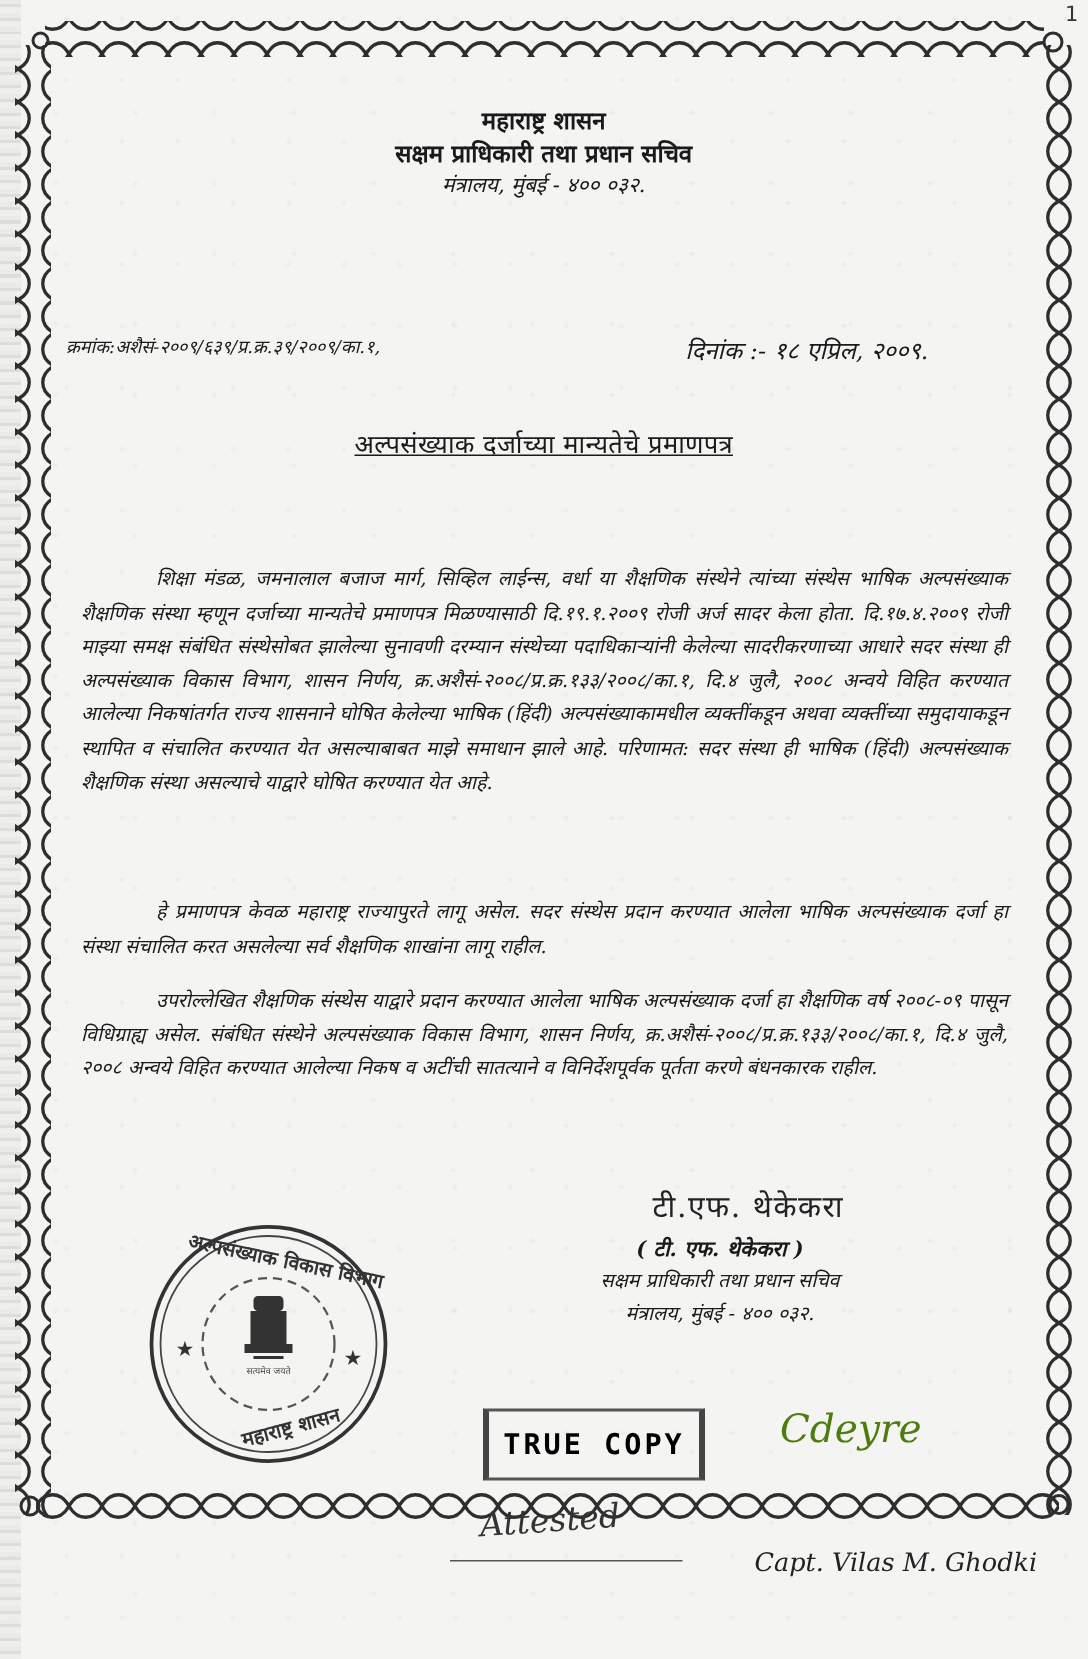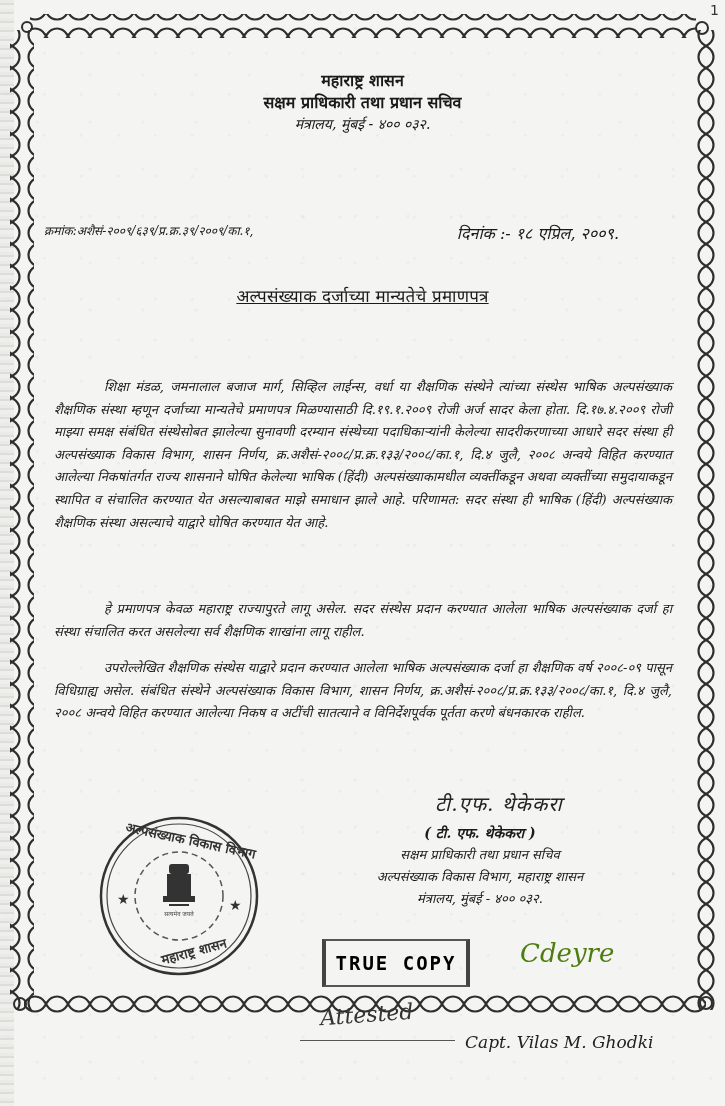--- a/index.html
+++ b/index.html
@@ -36,35 +36,35 @@
 
   .title { position:absolute; top:284px; left:0; width:725px; text-align:center;
     font-family:"DejaVu Sans", sans-serif; font-size:17px; text-decoration:underline; letter-spacing:0.2px; }
 
   .body { position:absolute; left:54px; width:618px; font-style:italic; font-size:13px; line-height:22.6px; text-align:justify; }
   .p1 { top:376px; }
   .p2 { top:598px; }
   .p3 { top:657px; }
   .body p { margin:0; text-indent:50px; }
 
-  .signature { position:absolute; top:790px; left:435px; font-family:"DejaVu Serif", serif; font-style:italic; font-size:20px; color:#222; letter-spacing:1px; }
+  .signature { position:absolute; top:790px; left:435px; font-family:"DejaVu Serif", serif; font-size:20px; color:#222; letter-spacing:1px; }
   .sig-block { position:absolute; top:822px; left:335px; width:290px; text-align:center; font-style:italic; font-size:13px; line-height:22px; }
   .sig-name { font-weight:bold; font-style:italic; font-size:14px; }
 
   .seal { position:absolute; left:95px; top:812px; width:168px; height:168px; }
 
   .truecopy { position:absolute; left:322px; top:939px; width:140px; height:44px;
     border:2px solid #555; border-left:4px solid #444; border-right:4px solid #444;
     display:flex; align-items:center; justify-content:center;
     font-family:"DejaVu Sans Mono", monospace; font-size:19px; letter-spacing:2px; color:#000000; font-weight:bold; }
   .initials { position:absolute; left:520px; top:938px; font-style:italic; font-size:26px; color:#4d7c0f; font-family:"DejaVu Serif", serif; }
   .attested { position:absolute; left:320px; top:1002px; font-style:italic; font-size:22px; color:#333; transform:rotate(-4deg); font-family:"DejaVu Serif", serif; }
   .attest-line { position:absolute; left:300px; top:1040px; width:155px; height:1px; background:#555; }
   .officer { position:absolute; left:465px; top:1032px; width:240px; text-align:left; }
-  .officer-name { font-family:"DejaVu Serif", serif; font-style:italic; font-size:17px; color:#222; padding-left:0; }
+  .officer-name { font-family:"DejaVu Serif", serif; font-style:italic; font-size:17px; color:#222; padding-left:0;margin-left:38px; }
   .officer-lines { font-family:"DejaVu Sans", sans-serif; font-style:italic; font-weight:bold; font-size:12px; line-height:14px; color:#222; text-align:center; width:180px; margin-left:20px; letter-spacing:1px; }
 </style>
 </head>
 <body>
 
 <div class="speckle"></div>
 <div class="left-edge"></div>
 
 <div class="border" style="left:0;top:0;">
   <svg width="725" height="1106" viewBox="0 0 725 1106">
@@ -116,21 +116,20 @@
   <p>हे प्रमाणपत्र केवळ महाराष्ट्र राज्यापुरते लागू असेल. सदर संस्थेस प्रदान करण्यात आलेला भाषिक अल्पसंख्याक दर्जा हा संस्था संचालित करत असलेल्या सर्व शैक्षणिक शाखांना लागू राहील.</p>
 </div>
 <div class="body p3">
   <p>उपरोल्लेखित शैक्षणिक संस्थेस याद्वारे प्रदान करण्यात आलेला भाषिक अल्पसंख्याक दर्जा हा शैक्षणिक वर्ष २००८-०९ पासून विधिग्राह्य असेल. संबंधित संस्थेने अल्पसंख्याक विकास विभाग, शासन निर्णय, क्र.अशैसं-२००८/प्र.क्र.१३३/२००८/का.१, दि.४ जुलै, २००८ अन्वये विहित करण्यात आलेल्या निकष व अटींची सातत्याने व विनिर्देशपूर्वक पूर्तता करणे बंधनकारक राहील.</p>
 </div>
 
 <div class="signature">टी.एफ. थेकेकरा</div>
 <div class="sig-block">
   <div class="sig-name">( टी. एफ. थेकेकरा )</div>
   <div>सक्षम प्राधिकारी  तथा प्रधान सचिव</div>
-  <div>अल्पसंख्याक विकास विभाग, महाराष्ट्र शासन</div>
   <div>मंत्रालय, मुंबई - ४०० ०३२.</div>
 </div>
 
 <div class="seal">
   <svg width="168" height="168" viewBox="0 0 168 168">
     <circle cx="84" cy="84" r="78" fill="none" stroke="#333" stroke-width="2.5"></circle>
     <circle cx="84" cy="84" r="72" fill="none" stroke="#444" stroke-width="1.2"></circle>
     <circle cx="84" cy="84" r="44" fill="none" stroke="#555" stroke-width="1.5" stroke-dasharray="6 4"></circle>
     <text x="22" y="92" font-size="14" fill="#333" font-family="DejaVu Sans, sans-serif">★</text>
     <text x="134" y="98" font-size="14" fill="#333" font-family="DejaVu Sans, sans-serif">★</text>

